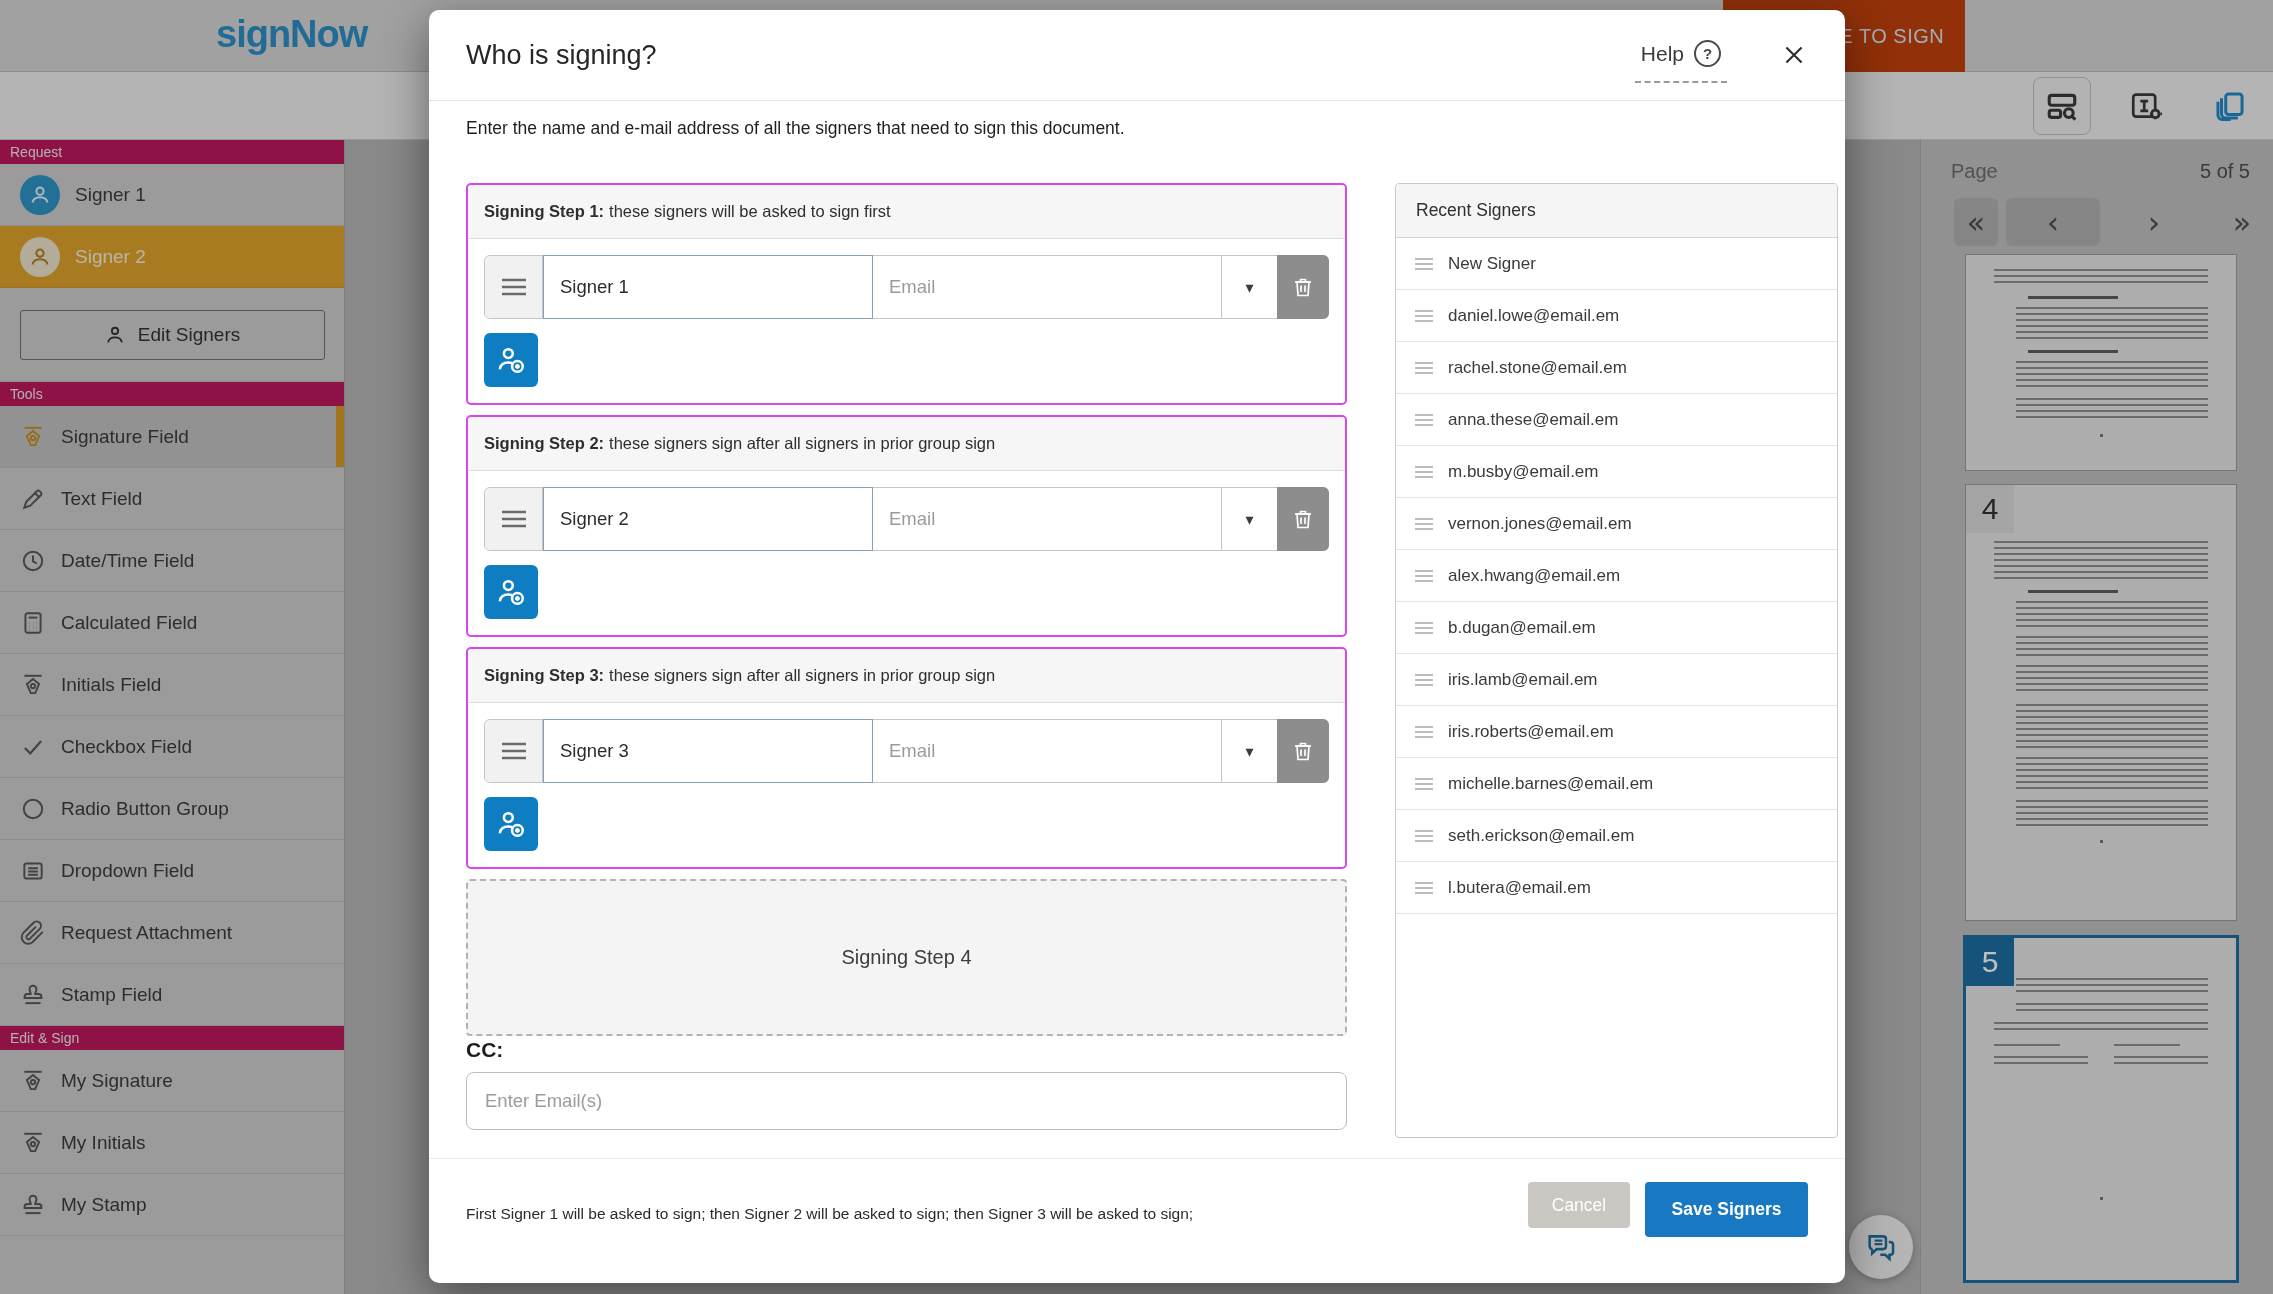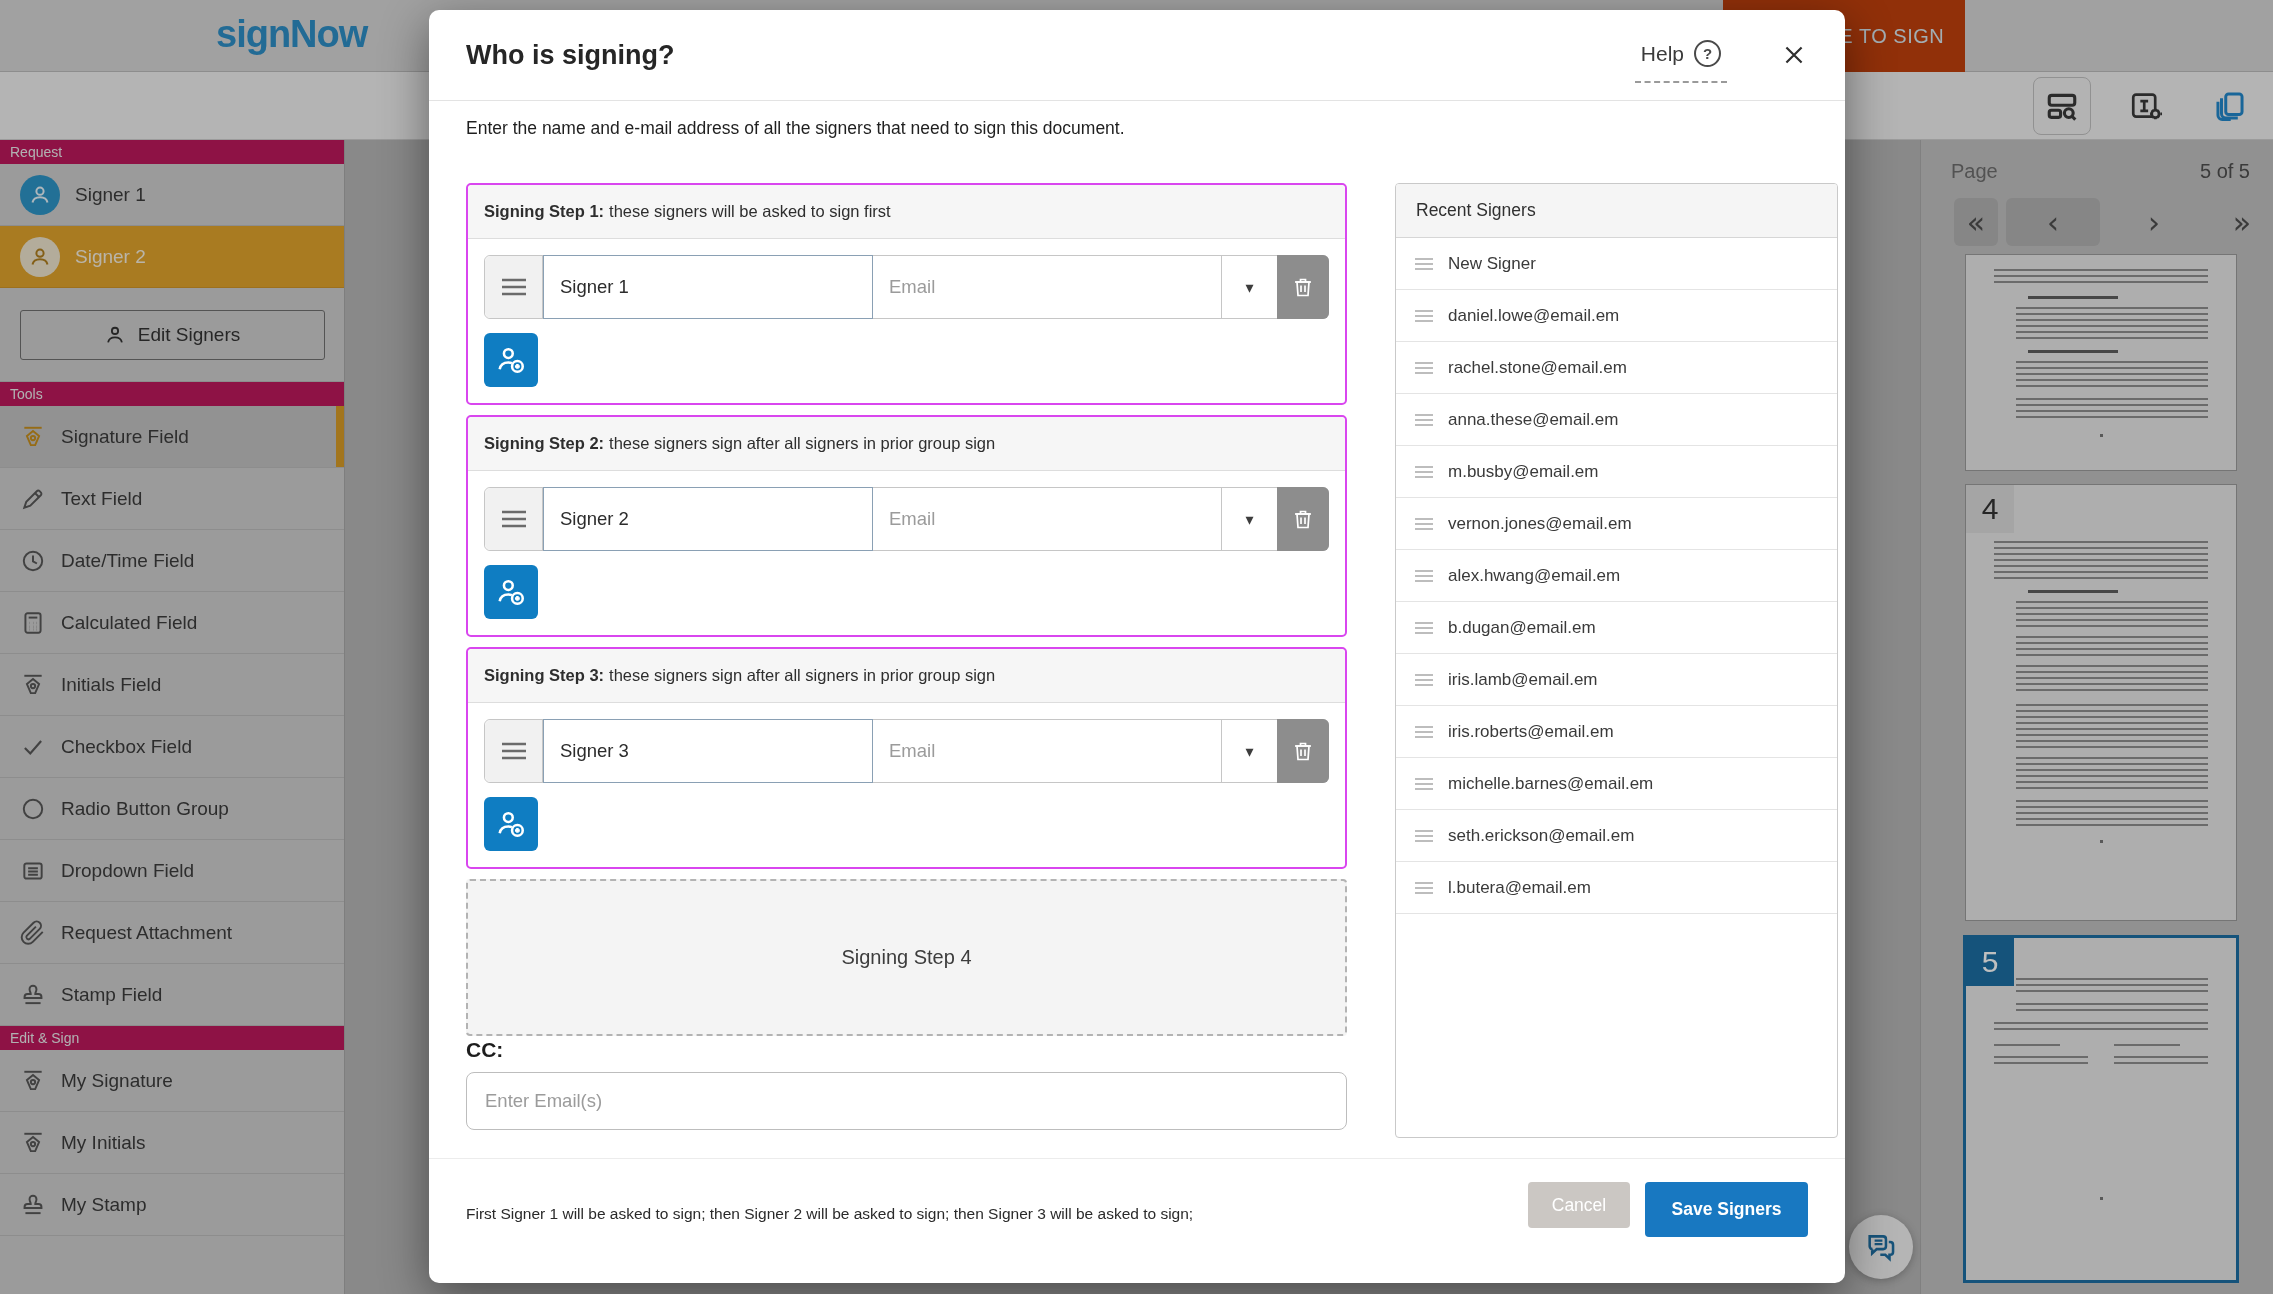--- a/index.html
+++ b/index.html
@@ -55,21 +55,21 @@
   .sig-col { width:44%; }
   .pagenum { width:3px; height:3px; background:#777; margin:14px auto 0; }
 
   .feedback { position:absolute; left:1849px; top:1215px; width:64px; height:64px; border-radius:50%; background:#f2f2f2; border:none; display:flex; align-items:center; justify-content:center; box-shadow:0 2px 8px rgba(0,0,0,.25); color:#1f6fa3; cursor:pointer; z-index:4; }
   .feedback svg { width:34px; height:34px; }
 
   .dim { position:absolute; inset:0; background:rgba(0,0,0,0.25); z-index:5; }
 
   
   .modal { position:absolute; left:429px; top:10px; width:1416px; height:1273px; background:#fff; border-radius:10px; box-shadow:0 14px 48px rgba(0,0,0,.45); z-index:10; }
-  .m-title { position:absolute; left:37px; top:30px; font-size:27px; font-weight:700; color:#262626; }
+  .m-title { position:absolute; left:37px; top:30px; font-size:27px; font-weight:400; color:#262626; }
   .m-right { position:absolute; right:38px; top:30px; display:flex; align-items:flex-start; }
   .help-wrap { display:flex; align-items:center; gap:10px; padding:0 6px 14px; border-bottom:2px dashed #9a9a9a; background:none; border-top:none; border-left:none; border-right:none; font-size:21px; color:#3b3b3b; cursor:pointer; }
   .help-q { width:27px; height:27px; border:2px solid #4a4a4a; border-radius:50%; display:flex; align-items:center; justify-content:center; font-size:15px; font-weight:bold; color:#4a4a4a; }
   .close-btn { margin-left:54px; margin-top:2px; background:none; border:none; cursor:pointer; color:#2f2f2f; display:flex; }
   .close-btn svg { width:26px; height:26px; }
   .m-divider { position:absolute; left:0; top:90px; width:100%; height:1px; background:#e3e3e3; }
   .m-instruction { position:absolute; left:37px; top:108px; font-size:17.5px; color:#1f1f1f; }
 
   .steps { position:absolute; left:37px; top:173px; width:881px; }
   .step-box { border:2px solid #d946ef; border-radius:5px; margin-bottom:10px; background:#fff; }

